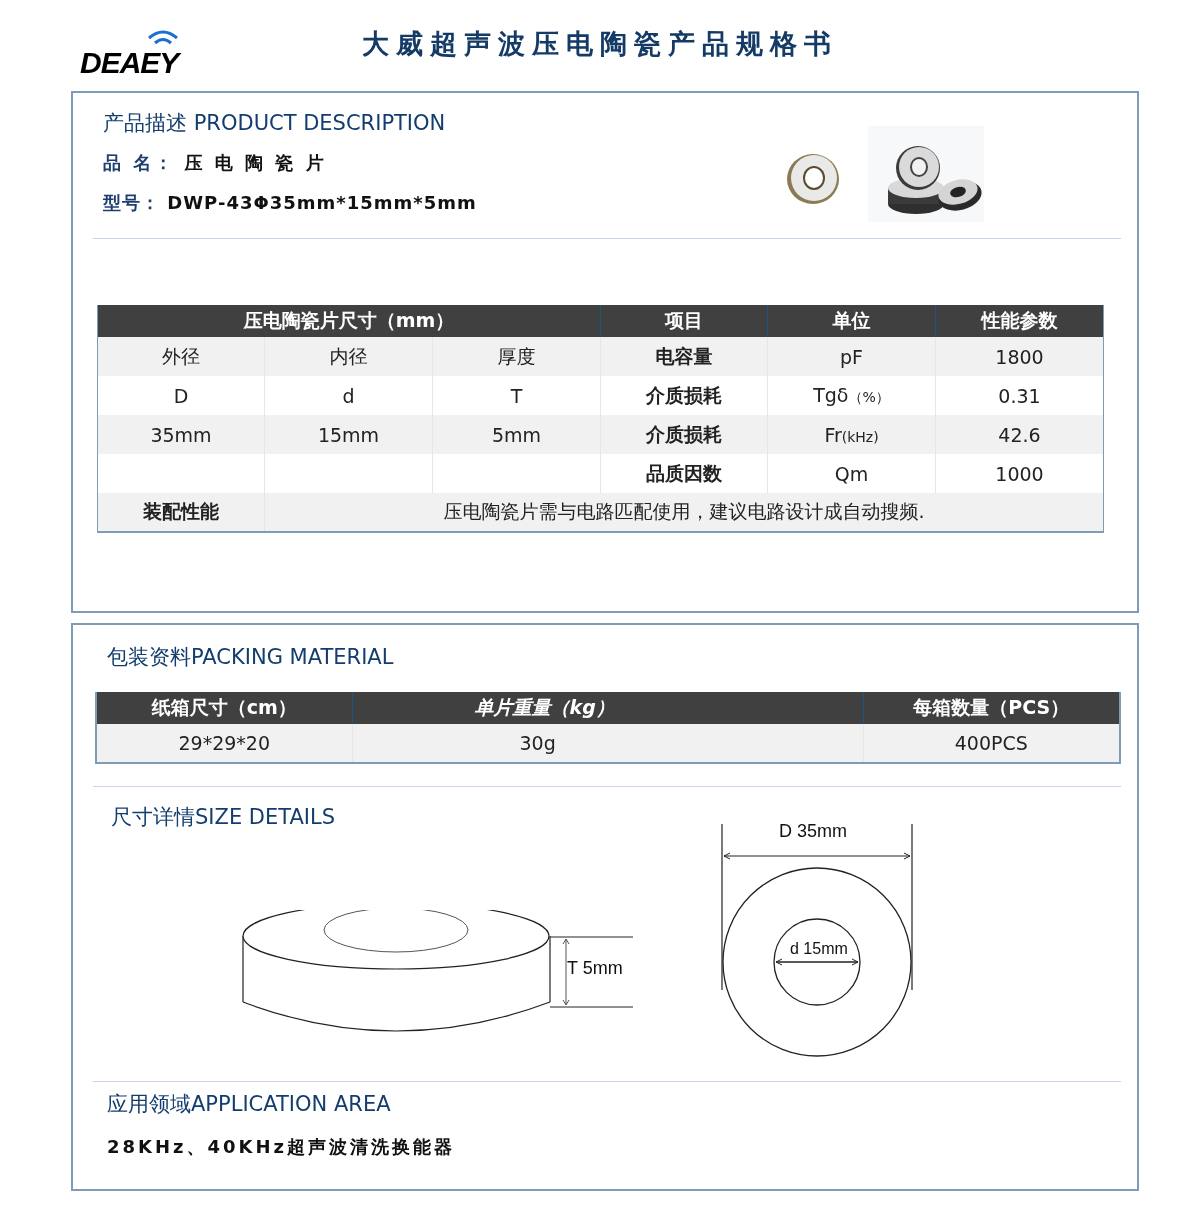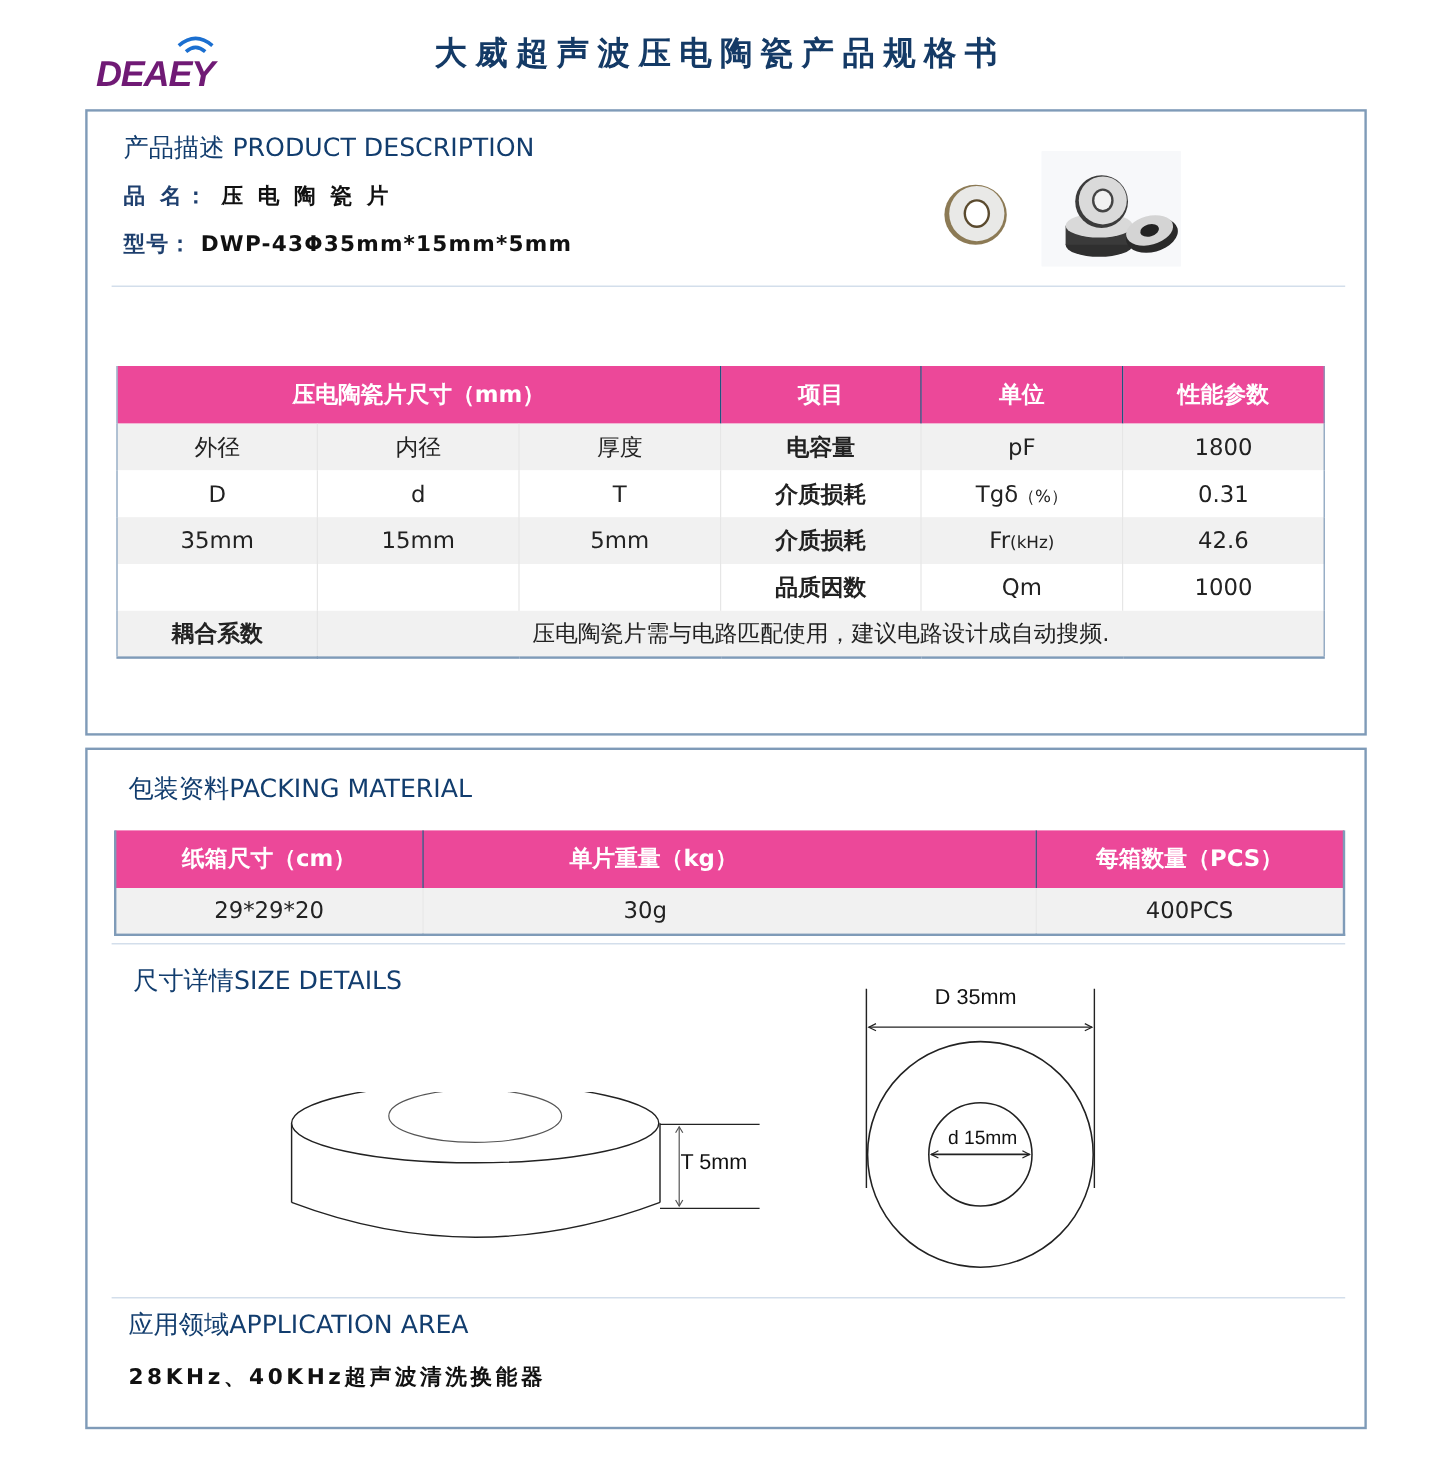--- a/index.html
+++ b/index.html
@@ -1,36 +1,36 @@
 <!DOCTYPE html>
 <html><head>
 <meta charset="utf-8">
 <style>
   * { box-sizing: border-box; margin: 0; padding: 0; }
   html, body { width: 1200px; height: 1216px; background: #ffffff; overflow: hidden; }
   body { font-family: "DejaVu Sans", "Liberation Sans", sans-serif; color: #1a1a1a; position: relative; }
 
   .logo { position: absolute; left: 80px; top: 28px; width: 140px; height: 50px; }
-  .logo-text { position: absolute; left: 0; top: 18px; font-family: "Liberation Sans", sans-serif; font-weight: bold; font-style: italic; font-size: 30px; color: #701a75; letter-spacing: -1px; }
+  .logo-text { position: absolute; left: 0; top: 18px; font-family: "Liberation Sans", sans-serif; font-weight: bold; font-style: italic; font-size: 30px; color: #000000; letter-spacing: -1px; }
   .logo-waves { position: absolute; left: 65px; top: 0; width: 36px; height: 22px; }
 
   .doc-title { position: absolute; left: 340px; top: 26px; width: 520px; text-align: center; font-size: 27px; color: #143a66; letter-spacing: 7px; font-weight: bold; }
 
   .panel { position: absolute; left: 71px; width: 1068px; border: 2px solid #7f9bb8; background: #fff; }
   .panel-1 { top: 91px; height: 522px; }
   .panel-2 { top: 623px; height: 568px; }
 
   .sec-title { position: absolute; font-size: 21px; color: #123d6e; }
   .label-row { position: absolute; font-size: 18px; color: #111; letter-spacing: 3px; font-weight: bold; }
   .label-row .k { color: #1e3f6e; }
 
   .hr { position: absolute; height: 1px; background: #c9d6e6; }
 
   table.spec { position: absolute; border-collapse: collapse; table-layout: fixed; font-size: 19px; color: #222; }
-  table.spec th { background: #ec4899; color: #fff; font-weight: bold; height: 48px; text-align: center; border-right: 1px solid #1e5580; }
+  table.spec th { background: #404040; color: #fff; font-weight: bold; height: 32px; text-align: center; border-right: 1px solid #1e5580; }
   table.spec td { height: 39px; text-align: center; border-right: 1px solid #e6e6e6; }
   table.spec tr.g td { background: #f1f1f1; }
   table.spec tr.w td { background: #ffffff; }
   table.spec td.b { font-weight: bold; margin-top: 10px; }
   .small { font-size: 14px; }
 
   .t-perf { left: 24px; top: 212px; width: 1006px; border-left: 1px solid #7f9bb8; border-bottom: 2px solid #7f9bb8; }
   .t-perf td.last, .t-perf th.last { border-right: 1px solid #7f9bb8; }
   .t-pack { left: 22px; top: 67px; width: 1024px; border: 2px solid #7f9bb8; border-top: none; }
 
@@ -127,40 +127,40 @@
     </tr>
     <tr class="w">
       <td></td>
       <td></td>
       <td></td>
       <td class="b">品质因数</td>
       <td><span>Qm</span><span class="small"></span></td>
       <td class="last">1000</td>
     </tr>
     <tr class="g">
-      <td class="b">耦合系数</td>
+      <td class="b">装配性能</td>
       <td colspan="5" class="last">压电陶瓷片需与电路匹配使用，建议电路设计成自动搜频.</td>
     </tr>
   </tbody>
     </table>
 </div>
 
 <div class="panel panel-2">
   <div class="sec-title" style="left:34px;top:18px;">包装资料PACKING MATERIAL</div>
 
   <table class="spec t-pack">
     <colgroup>
         <col style="width:256px">
         <col style="width:511px">
         <col style="width:257px">
       </colgroup>
     <tbody>
         <tr>
       <th>纸箱尺寸（cm）</th>
-      <th style="text-align:left;padding-left:122px;">单片重量（kg）</th>
+      <th style="text-align:left;padding-left:122px;font-style:italic;">单片重量（kg）</th>
       <th>每箱数量（PCS）</th>
     </tr>
     <tr class="g">
       <td>29*29*20</td>
       <td style="text-align:left;padding-left:167px;">30g</td>
       <td>400PCS</td>
     </tr>
   </tbody>
     </table>
 

